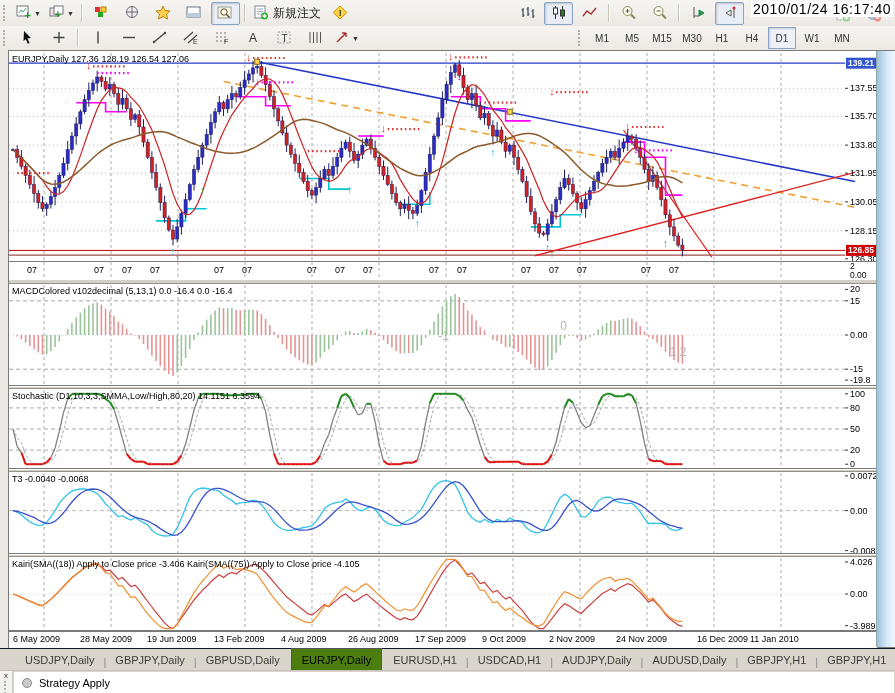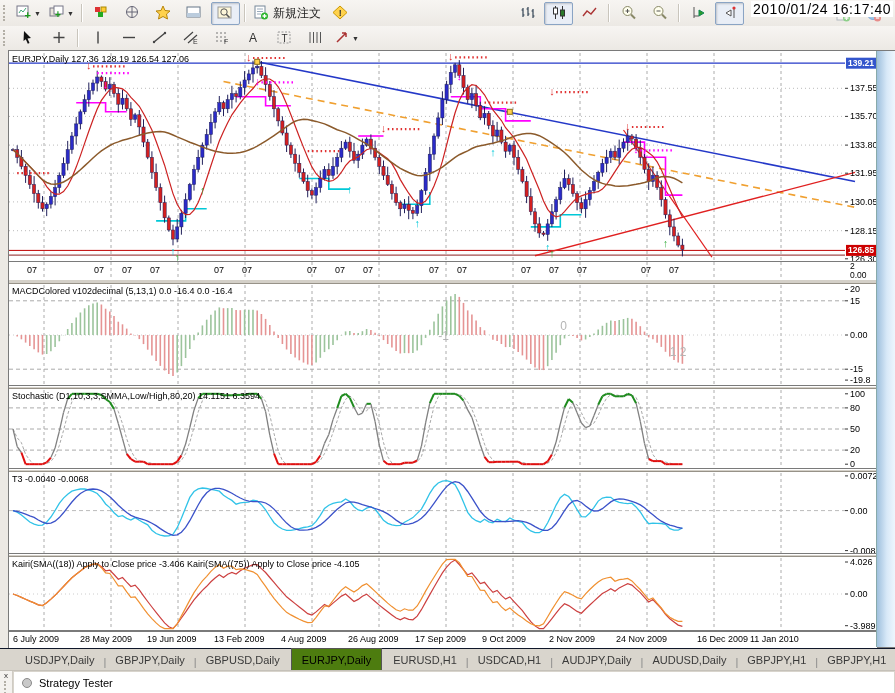--- a/index.html
+++ b/index.html
@@ -244,20 +244,34 @@
               <path d="M3 2 V13 M6.5 2 V13 M10 2 V13 M13.5 2 V13" stroke="#555"></path>
             </svg></span>
         </span>
         <span class="tbtn">
           <span><svg width="16" height="15">
               <path d="M3 12 L12 3 M12 3 h-4 M12 3 v4" stroke="#a33" stroke-width="1.5" fill="none"></path>
             </svg></span>
           <span class="caret">▼</span>
         </span>
       </div>
+    <div class="tfgroup">
+      <div class="grip"></div>
+      <span id="tfbar" style="display:flex;">
+          <span class="tfbtn">M1</span>
+          <span class="tfbtn">M5</span>
+          <span class="tfbtn">M15</span>
+          <span class="tfbtn">M30</span>
+          <span class="tfbtn">H1</span>
+          <span class="tfbtn">H4</span>
+          <span class="tfbtn pressed">D1</span>
+          <span class="tfbtn">W1</span>
+          <span class="tfbtn">MN</span>
+        </span>
+    </div>
   </div>
 
   <div class="dockleft"></div>
 
   <div class="chart">
     <div class="pane" id="pane-main" style="top:1px;"><svg width="868" height="209">
           <line x1="35" y1="1" x2="35" y2="208" stroke="#8a8a8a" stroke-width="1" stroke-dasharray="3,3" opacity=".7"></line>
           <line x1="102" y1="1" x2="102" y2="208" stroke="#8a8a8a" stroke-width="1" stroke-dasharray="3,3" opacity=".7"></line>
           <line x1="169" y1="1" x2="169" y2="208" stroke="#8a8a8a" stroke-width="1" stroke-dasharray="3,3" opacity=".7"></line>
           <line x1="236" y1="1" x2="236" y2="208" stroke="#8a8a8a" stroke-width="1" stroke-dasharray="3,3" opacity=".7"></line>
@@ -1128,21 +1142,21 @@
           <line x1="836" y1="5.0" x2="839" y2="5.0" stroke="#000" stroke-width=".8"></line>
           <text x="841" y="8.0" font-size="9" fill="#000">4.026</text>
           <line x1="836" y1="37.0" x2="839" y2="37.0" stroke="#000" stroke-width=".8"></line>
           <text x="841" y="40.0" font-size="9" fill="#000">0.00</text>
           <line x1="836" y1="68.7" x2="839" y2="68.7" stroke="#000" stroke-width=".8"></line>
           <text x="841" y="71.7" font-size="9" fill="#000">-3.989</text>
           <text x="3" y="10" font-size="9" fill="#000">Kairi(SMA((18)) Apply to Close price -3.406  Kairi(SMA((75)) Apply to Close price -4.105</text>
           <line x1="0" y1="73.5" x2="868" y2="73.5" stroke="#7a7a7a"></line>
         </svg></div>
     <div class="datesbar" id="datesbar">
-        <span style="left:4px">6 July 2009</span>
+        <span style="left:4px">6 May 2009</span>
         <span style="left:71px">28 May 2009</span>
         <span style="left:138px">19 Jun 2009</span>
         <span style="left:205px">13 Feb 2009</span>
         <span style="left:272px">4 Aug 2009</span>
         <span style="left:339px">26 Aug 2009</span>
         <span style="left:406px">17 Sep 2009</span>
         <span style="left:473px">9 Oct 2009</span>
         <span style="left:540px">2 Nov 2009</span>
         <span style="left:607px">24 Nov 2009</span>
         <span style="left:688px">16 Dec 2009</span>
@@ -1171,17 +1185,17 @@
       <span class="tab">GBPJPY,H1</span>
     </div>
 
   <div class="status">
     <div class="stx">
       <span style="line-height:7px;">x</span>
       <span class="stgrip"></span>
     </div>
     <div class="stmain">
       <span class="bullet"></span>
-      <span class="stlabel">Strategy Tester</span>
+      <span class="stlabel">Strategy Apply</span>
     </div>
   </div>
 
 </div>
 
 </body></html>

